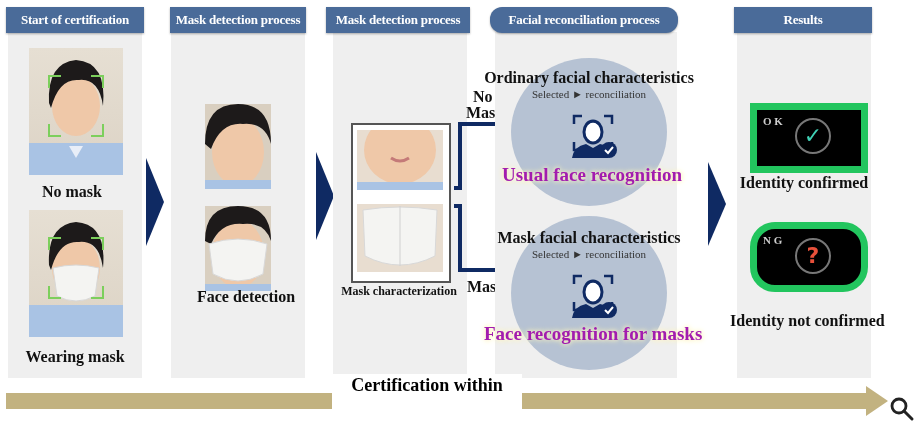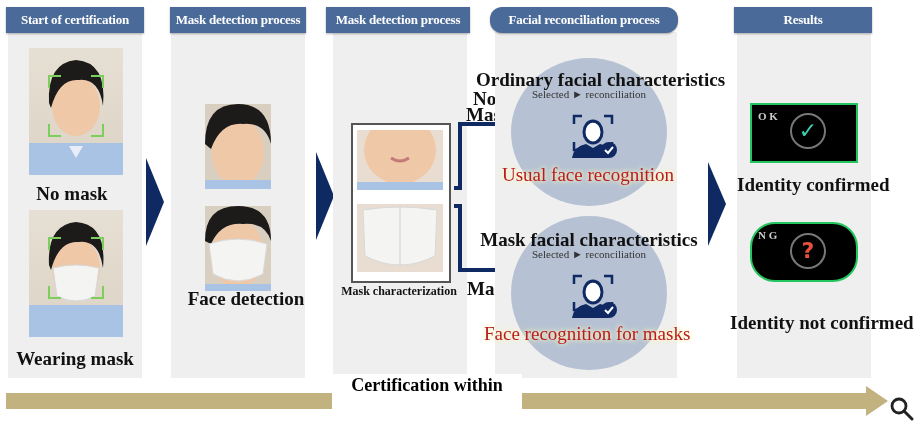--- a/index.html
+++ b/index.html
@@ -1,24 +1,24 @@
 <!DOCTYPE html>
 <html><head>
 <meta charset="utf-8">
 <style>
   html, body { margin:0; padding:0; background:#ffffff; }
   body { width:922px; height:429px; position:relative; overflow:hidden; font-family:"Liberation Serif", serif; }
   .col { position:absolute; background:#efefef; }
   .hdr { position:absolute; background:#4a6b99; color:#fff; font-weight:bold; font-size:13px; text-align:center; line-height:26px; height:26px; box-shadow:0 1px 2px rgba(0,0,0,.3); white-space:nowrap; letter-spacing:-0.2px; }
-  .lbl { position:absolute; font-weight:bold; font-size:19px; color:#111; text-align:center; white-space:nowrap; }
+  .lbl { position:absolute; font-weight:bold; font-size:16px; color:#111; text-align:center; white-space:nowrap; }
   .photo { position:absolute; overflow:hidden; }
   .chev { position:absolute; }
   .circle { position:absolute; border-radius:50%; background:#b6c2d3; }
-  .big { position:absolute; font-weight:normal; font-size:19px; color:#b91c1c; white-space:nowrap; text-shadow:0 0 4px #fff7cc, 0 0 6px #fff0b0; }
-  .screen { position:absolute; background:#000; border:2px solid #22c55e; }
+  .big { position:absolute; font-weight:bold; font-size:19px; color:#a21caf; white-space:nowrap; text-shadow:0 0 4px #fff7cc, 0 0 6px #fff0b0; }
+  .screen { position:absolute; background:#000; border:7px solid #22c55e; }
 </style>
 </head>
 <body>
 
 <div class="col" style="left:8px;top:32px;width:134px;height:346px;"></div>
 <div class="hdr" style="left:6px;top:7px;width:138px;">Start of certification</div>
 
 <div class="photo" style="left:29px;top:48px;width:94px;height:127px;background:linear-gradient(#e6dfd3,#dcd3c5);">
   <svg width="94" height="127" viewBox="0 0 94 127">
     <rect x="0" y="95" width="94" height="32" fill="#a9c3e4"></rect>

